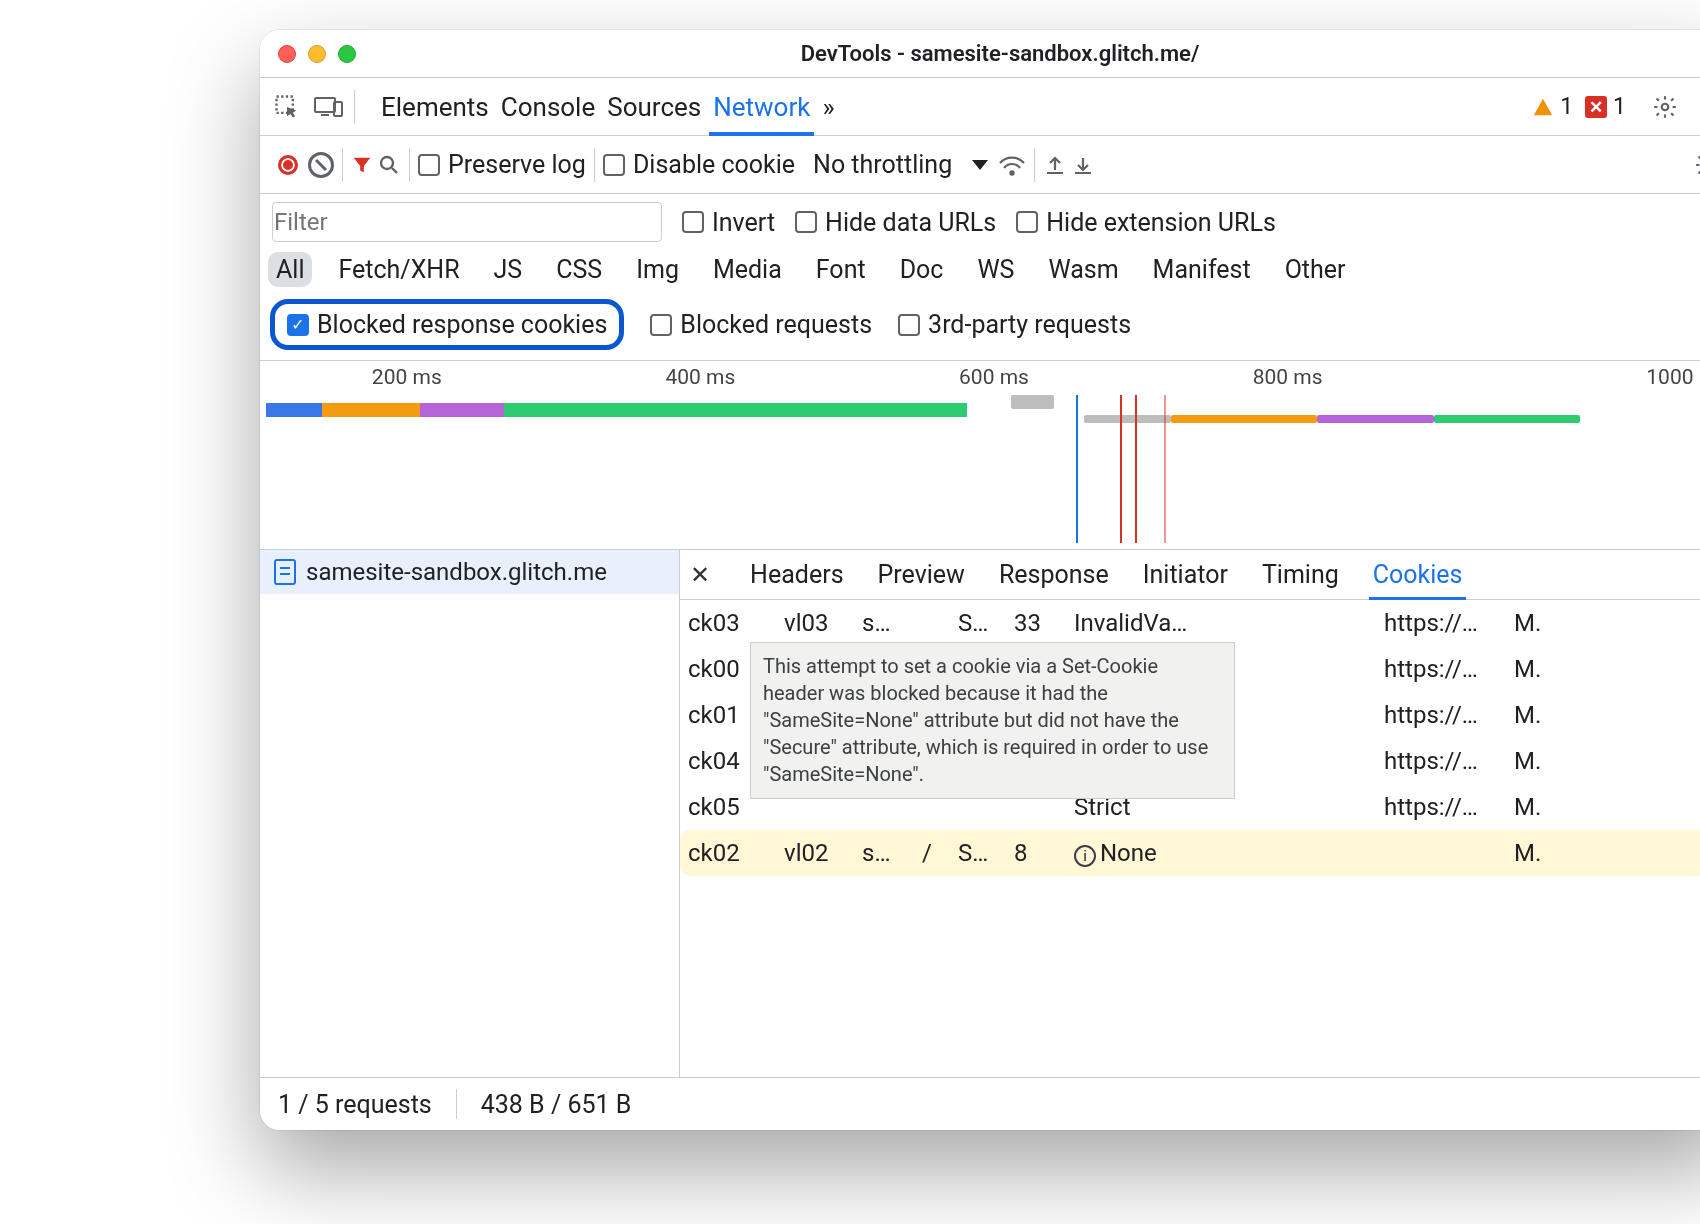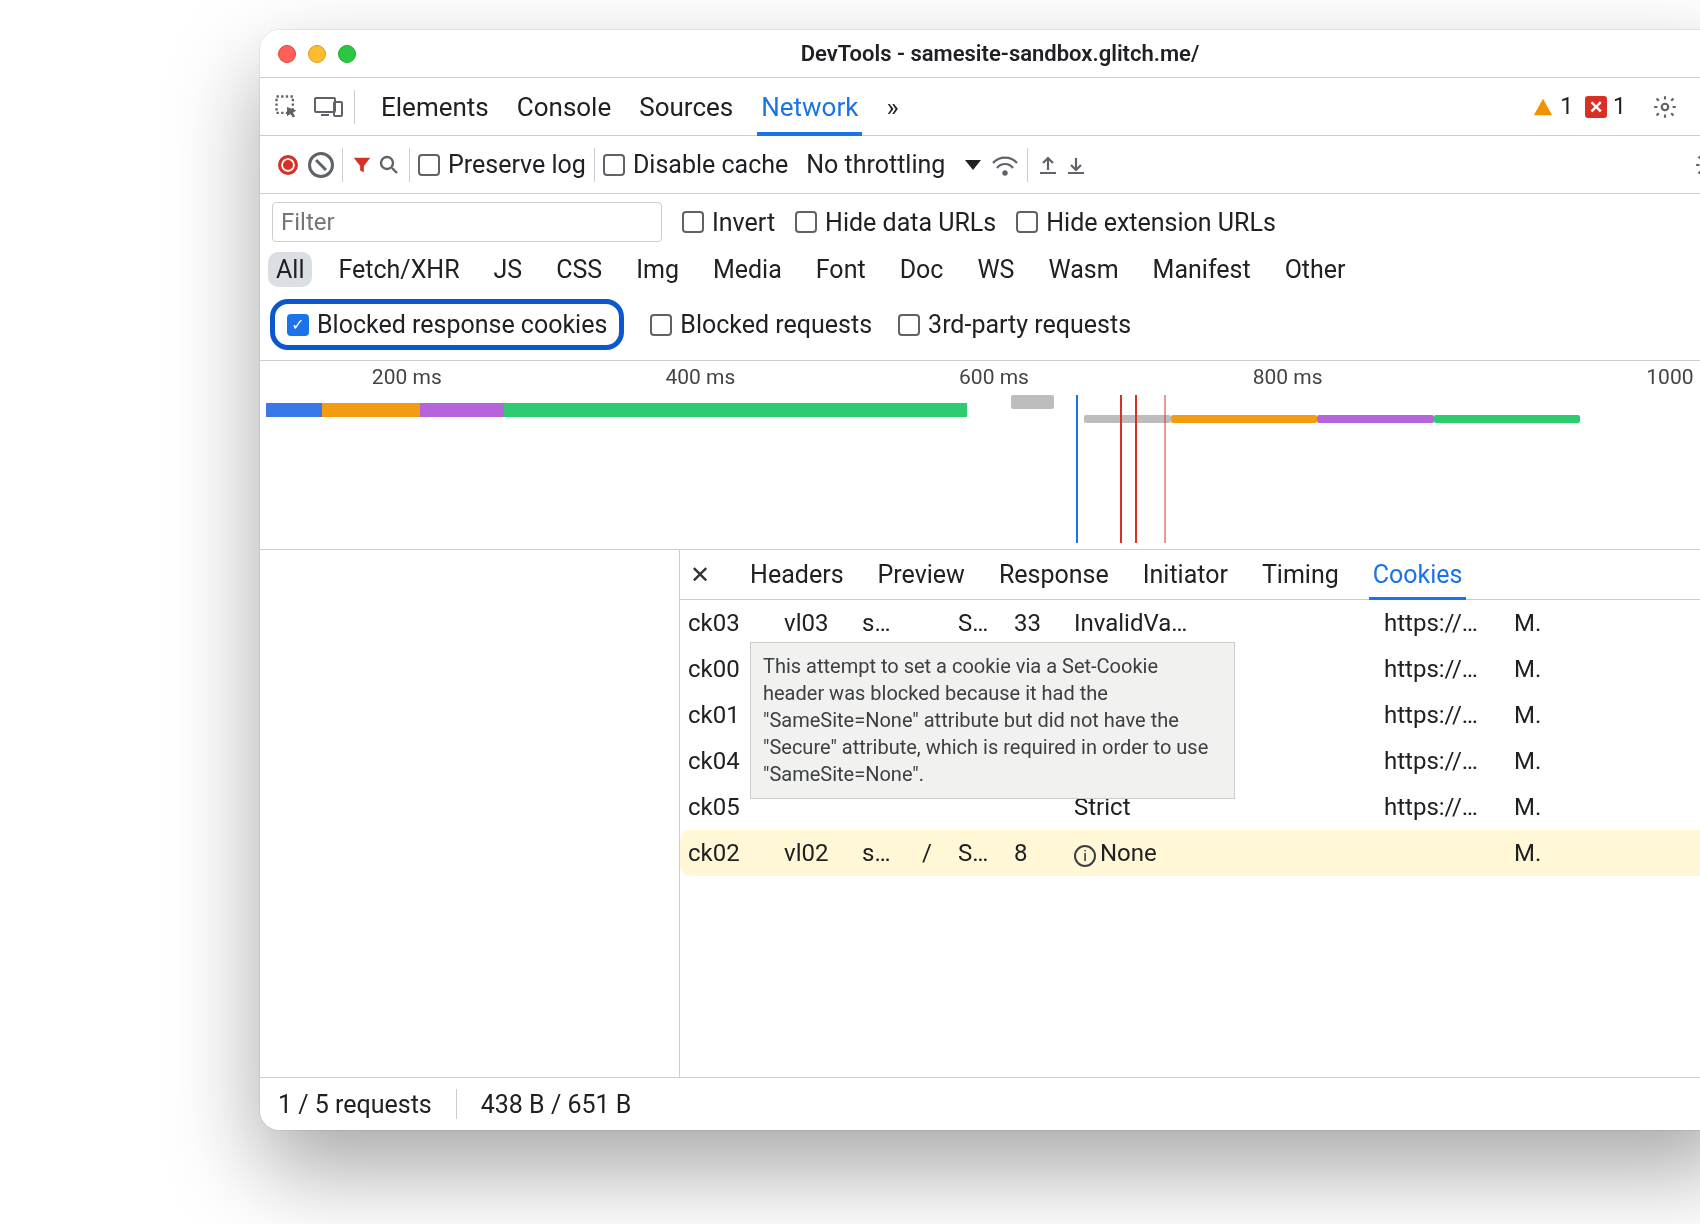--- a/index.html
+++ b/index.html
@@ -26,21 +26,21 @@
   .traffic{position:absolute;left:18px;display:flex;gap:12px;}
   .traffic span{width:18px;height:18px;border-radius:50%;}
   .tl-close{background:#ff5f57;border:1px solid #e0443e;}
   .tl-min{background:#febc2e;border:1px solid #d89d22;}
   .tl-max{background:#28c840;border:1px solid #1aab29;}
   .title{font-size:22px;font-weight:600;}
 
   
   .toolbar{height:58px;display:flex;align-items:center;border-bottom:1px solid var(--border);padding:0 12px 0 6px;background:#fff;}
   .tool-ico{width:42px;height:42px;display:flex;align-items:center;justify-content:center;color:#5f6368;}
-  .tabs{display:flex;align-items:stretch;gap:28px;margin-left:22px;height:100%;}
+  .tabs{display:flex;align-items:stretch;gap:12px;margin-left:22px;height:100%;}
   .tab{display:flex;align-items:center;font-size:26px;color:var(--fg);position:relative;}
   .tab.active{color:var(--blue);}
   .tab.active::after{content:"";position:absolute;left:-4px;right:-4px;bottom:-1px;height:4px;background:var(--blue);}
   .spacer{flex:1;}
   .warn-badge{display:flex;align-items:center;gap:6px;font-size:23px;}
   .warn-tri{color:#f09300;}
   .err-sq{width:22px;height:22px;background:#d93025;color:#fff;font-size:17px;display:flex;align-items:center;justify-content:center;border-radius:3px;font-weight:700;}
   .gear{color:#5f6368;}
   .dots{color:#5f6368;letter-spacing:2px;font-weight:900;}
 
@@ -52,21 +52,21 @@
   .vdiv{width:1px;height:34px;background:var(--border);margin:0 4px;}
   .funnel-active{color:#d93025;}
   .chk{width:22px;height:22px;border:2px solid #5f6368;border-radius:4px;display:inline-flex;align-items:center;justify-content:center;margin-right:8px;flex:0 0 22px;}
   .chk.on{background:var(--blue);border-color:var(--blue);color:#fff;font-size:16px;}
   .chklabel{display:flex;align-items:center;font-size:25px;white-space:nowrap;}
   .select{display:flex;align-items:center;gap:20px;font-size:25px;}
   .caret{width:0;height:0;border-left:8px solid transparent;border-right:8px solid transparent;border-top:10px solid #202124;}
 
   
   .filterbar{display:flex;align-items:center;gap:20px;padding:8px 12px 4px;flex-wrap:wrap;}
-  .filter-input{width:390px;height:40px;border:1px solid var(--border);border-radius:4px;padding:0 8px;font-size:24px;color:var(--muted);}
+  .filter-input{width:390px;height:40px;border:1px solid var(--border);border-radius:4px;padding:0 1px;font-size:24px;color:var(--muted);}
 
   .typerow{display:flex;align-items:center;gap:18px;padding:6px 8px;font-size:25px;}
   .typepill{padding:3px 8px;border-radius:10px;}
   .typepill.sel{background:#dbdee2;}
 
   .checkrow{display:flex;align-items:center;gap:26px;padding:6px 10px 10px;}
   .highlight{border:5px solid #0b57d0;border-radius:18px;padding:6px 12px;display:flex;align-items:center;}
   .highlight .chk.on{background:var(--blue);}
 
   
@@ -192,21 +192,21 @@
           </svg>
       </div>
       <div class="vdiv"></div>
       <label class="chklabel">
           <span class="chk"></span>
           <span>Preserve log</span>
         </label>
       <div class="vdiv"></div>
       <label class="chklabel">
           <span class="chk"></span>
-          <span>Disable cache</span>
+          <span>Disable cookie</span>
         </label>
       <div class="select" style="margin-left:14px">
         <span>No throttling</span>
           <span class="caret"></span>
       </div>
       <div style="margin-left:6px">
         <svg width="28" height="22" viewBox="0 0 28 22" fill="none" stroke="#5f6368" stroke-width="2.2">
             <path d="M2 9a16 16 0 0 1 24 0"></path>
             <path d="M6 14a10 10 0 0 1 16 0"></path>
             <circle cx="14" cy="19" r="1.6" fill="#5f6368"></circle>
@@ -307,20 +307,24 @@
         <div class="hair" style="left:55.5%;background:#1a73e8"></div>
         <div class="hair" style="left:58.5%;background:#d93025"></div>
         <div class="hair" style="left:59.5%;background:#d93025"></div>
         <div class="hair" style="left:61.5%;background:#d93025;opacity:.5"></div>
       </div>
       <div class="scrollbar" style="top:4px;height:30px"></div>
     </div>
 
     <div class="split">
       <div class="leftcol">
+        <div class="req-item">
+          <span class="doc-ico"></span>
+          <span>samesite-sandbox.glitch.me</span>
+        </div>
       </div>
 
       <div class="rightcol">
         <div class="paneltabs">
           <span class="close-x">✕</span>
           <span class="ptab">Headers</span>
           <span class="ptab">Preview</span>
           <span class="ptab">Response</span>
           <span class="ptab">Initiator</span>
           <span class="ptab">Timing</span>

